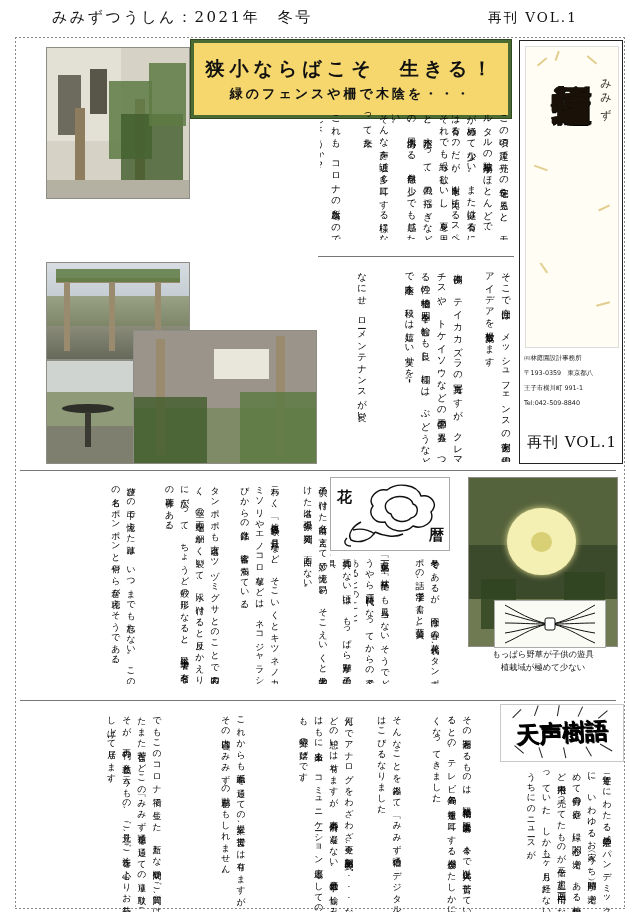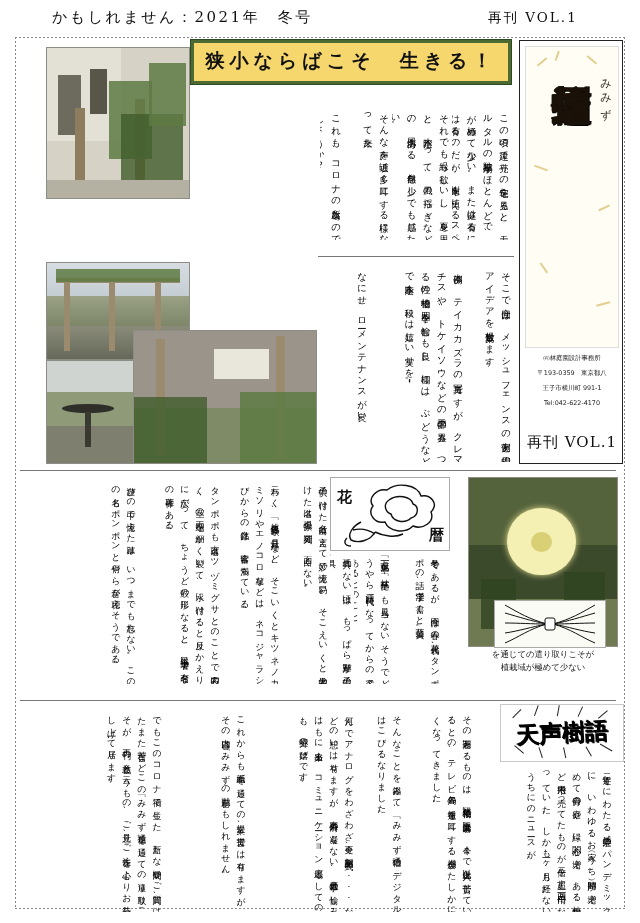--- a/index.html
+++ b/index.html
@@ -54,21 +54,21 @@
   .photo .mid{position:absolute;left:0;top:34%;right:0;height:34%;background:linear-gradient(#9fa58e,#7f8a6d);}
   .ph-wall{position:absolute;background:#cfcabc;}
   .ph-green{position:absolute;background:#5e7a43;opacity:.85;}
   .ph-green2{position:absolute;background:#415c2c;opacity:.8;}
   .ph-post{position:absolute;background:#9a8a6e;}
   .ph-dark{position:absolute;background:#3b3b33;}
   .ph-light{position:absolute;background:#e6e2d8;}
 
   
   .headbox{
-    position:absolute;left:191px;top:40px;width:320px;height:44px;
+    position:absolute;left:191px;top:40px;width:320px;height:78px;
     box-sizing:border-box;
     background:#f5d76e;
     border:3px solid #4b6b33;
     outline:1px solid #2f4a20;
     display:flex;flex-direction:column;justify-content:center;
   }
   .headbox .h1{
     font-size:19px;font-weight:bold;letter-spacing:5px;
     text-align:center;color:#111;margin:0 0 3px 0;
     font-family:"DejaVu Sans","Liberation Sans",sans-serif;
@@ -100,21 +100,20 @@
   .calli-ruby{
     position:absolute;right:6px;top:24px;
     writing-mode:vertical-rl;text-orientation:upright;
     font-size:11px;color:#2a2a22;letter-spacing:2px;
     font-family:"DejaVu Sans","Liberation Sans",sans-serif;
   }
   .spark{position:absolute;background:#caa83c;opacity:.55;}
   .masthead .addr{
     position:absolute;left:4px;top:310px;width:96px;
     font-size:6.4px;line-height:2.35;color:#222;
-    text-align:center;
     font-family:"DejaVu Sans","Liberation Sans",sans-serif;
   }
   .masthead .volbig{
     position:absolute;left:0;top:392px;width:104px;
     text-align:center;font-size:15px;letter-spacing:1px;color:#111;
   }
 
   
   .vtext{
     writing-mode:vertical-rl;
@@ -162,60 +161,61 @@
   
   .flower{position:absolute;border-radius:50%;background:#f3efb9;}
   .petal{position:absolute;background:#ece49a;border-radius:50%;}
 </style>
 </head>
 <body>
 
 <div class="page">
 
   <div class="topline">
-    <div class="issue">かもしれません：2021年　冬号</div>
+    <div class="issue">みみずつうしん：2021年　冬号</div>
     <div class="vol">再刊 VOL.1</div>
   </div>
 
   <div class="frame"></div>
 
   <div class="photo" style="left:46px;top:47px;width:142px;height:150px;">
     <div class="ph-light" style="left:0;top:0;width:100%;height:100%;background:#d6d2c6;"></div>
     <div class="ph-wall" style="left:0;top:0;width:52%;height:62%;background:#e3e0d6;"></div>
     <div class="ph-dark" style="left:8%;top:18%;width:16%;height:40%;background:#6d6a5e;"></div>
     <div class="ph-dark" style="left:30%;top:14%;width:12%;height:30%;background:#585549;"></div>
     <div class="ph-post" style="left:20%;top:40%;width:7%;height:56%;background:#8e7c5e;"></div>
     <div class="ph-post" style="left:62%;top:34%;width:7%;height:62%;background:#8a7856;"></div>
     <div class="ph-green" style="left:44%;top:22%;width:30%;height:52%;"></div>
     <div class="ph-green2" style="left:52%;top:44%;width:44%;height:46%;"></div>
     <div class="ph-green" style="left:72%;top:10%;width:26%;height:42%;"></div>
     <div style="position:absolute;left:0;bottom:0;width:100%;height:12%;background:#b4b0a2;"></div>
   </div>
 
   <div class="headbox">
     <div class="h1">狭小ならばこそ　生きる！</div>
+    <div class="h2">緑のフェンスや柵で木陰を・・・</div>
   </div>
 
   <div class="masthead">
     <div class="calli">
       <span class="spark" style="left:10px;top:14px;width:12px;height:1.6px;transform:rotate(-40deg);"></span>
       <span class="spark" style="left:26px;top:8px;width:10px;height:1.6px;transform:rotate(-70deg);"></span>
       <span class="spark" style="left:60px;top:12px;width:12px;height:1.6px;transform:rotate(40deg);"></span>
       <span class="spark" style="left:8px;top:120px;width:14px;height:1.6px;transform:rotate(20deg);"></span>
       <span class="spark" style="left:72px;top:160px;width:12px;height:1.6px;transform:rotate(-25deg);"></span>
       <span class="spark" style="left:12px;top:220px;width:12px;height:1.6px;transform:rotate(55deg);"></span>
       <span class="spark" style="left:70px;top:256px;width:14px;height:1.6px;transform:rotate(-15deg);"></span>
       <div class="calli-text">蚯蚓通信</div>
       <div class="calli-ruby">みみず</div>
     </div>
     <div class="addr">
       <div>㈲林庭園設計事務所</div>
       <div>〒193-0359　東京都八</div>
       <div>王子市横川町 991-1</div>
-      <div>Tel:042-622-4170</div>
+      <div>Tel:042-509-8840</div>
     </div>
     <div class="volbig">再刊 VOL.1</div>
   </div>
 
   <div class="vtext" style="left:452px;top:108px;width:60px;height:132px;">この頃の建て売りの住宅を見ると、モルタルの駐車場がほとんどで、植栽域が極めて少ない。また庭は有るには有るのだが、樹木を植えるスペースなど、とてもとても・・・。</div>
   <div class="vtext" style="left:392px;top:108px;width:60px;height:132px;">それでも緑も欲しいし、夏を思うと、木陰だって、風の揺らぎなどの、風情ある、自然を少しでも感じたい。</div>
   <div class="vtext" style="left:344px;top:108px;width:48px;height:132px;">そんな声を近頃、多く耳にする様になって来た。</div>
   <div class="vtext" style="left:320px;top:108px;width:24px;height:132px;">これも、コロナの所為なのでしょうか？</div>
 
   <div class="hrule" style="left:318px;top:256px;width:196px;"></div>
@@ -302,21 +302,21 @@
         <path d="M100 12 C86 16, 74 20, 58 23"></path>
         <path d="M100 22 C86 22, 74 23, 58 23"></path>
         <path d="M100 32 C86 30, 74 26, 58 23"></path>
         <path d="M100 42 C86 36, 76 28, 58 23"></path>
         <rect x="50" y="17" width="10" height="12" rx="2" fill="#fff"></rect>
       </g>
     </svg>
   </div>
 
   <div class="caption" style="left:470px;top:648px;width:146px;">
-    <div>を通じての遣り取りこそが</div>
+    <div>もっぱら野草が子供の遊具</div>
     <div>植栽域が極めて少ない</div>
   </div>
 
   <div class="hrule" style="left:20px;top:700px;width:596px;"></div>
 
   <div class="tensei">
     <span class="ray" style="left:10px;top:8px;width:12px;height:1.4px;transform:rotate(-45deg);"></span>
     <span class="ray" style="left:30px;top:5px;width:11px;height:1.4px;transform:rotate(-70deg);"></span>
     <span class="ray" style="left:52px;top:5px;width:11px;height:1.4px;transform:rotate(-80deg);"></span>
     <span class="ray" style="left:74px;top:6px;width:11px;height:1.4px;transform:rotate(-65deg);"></span>

